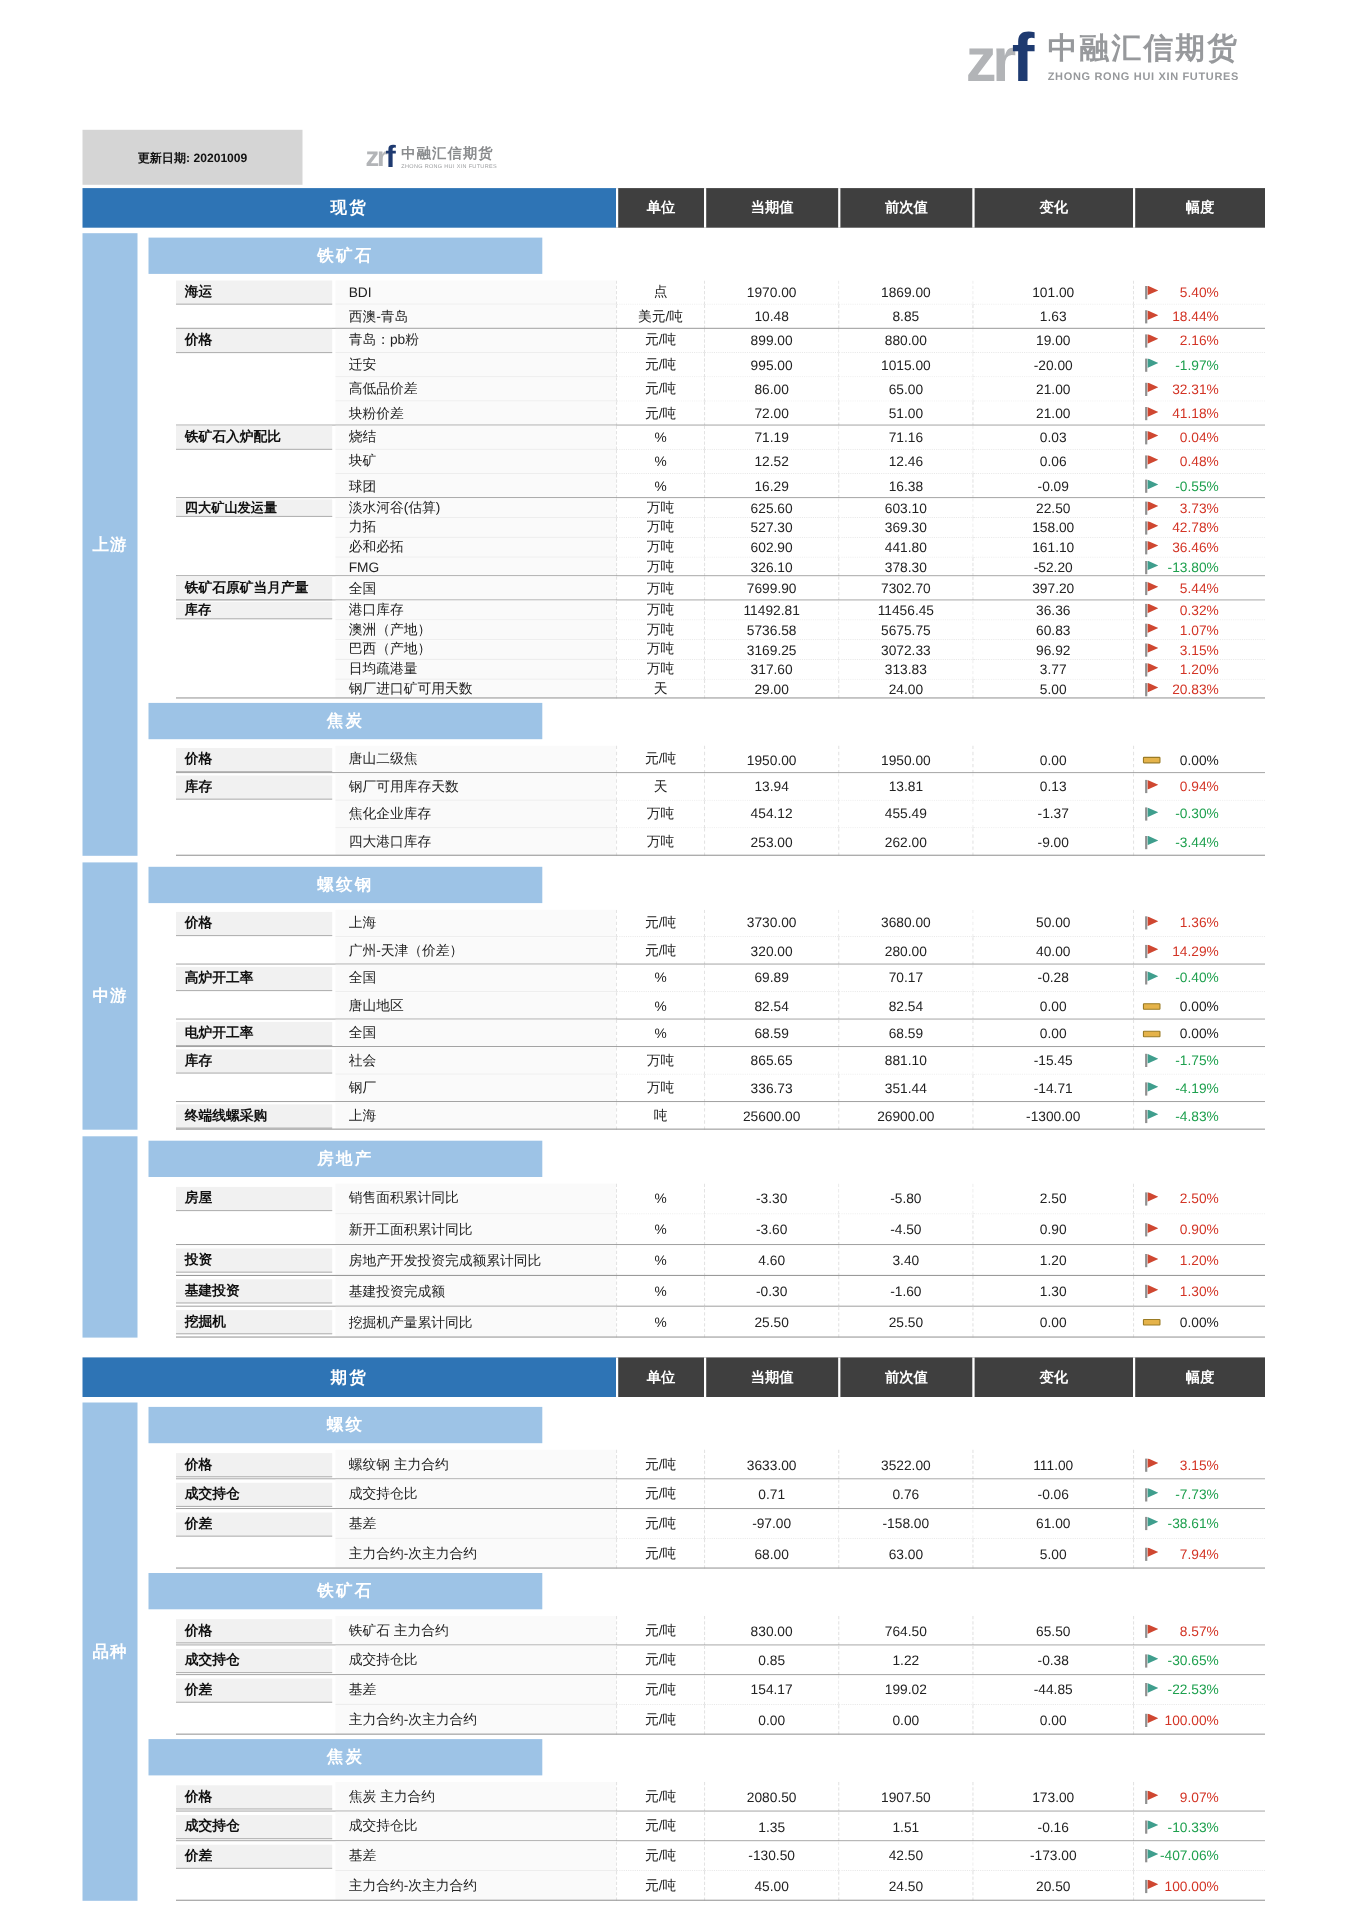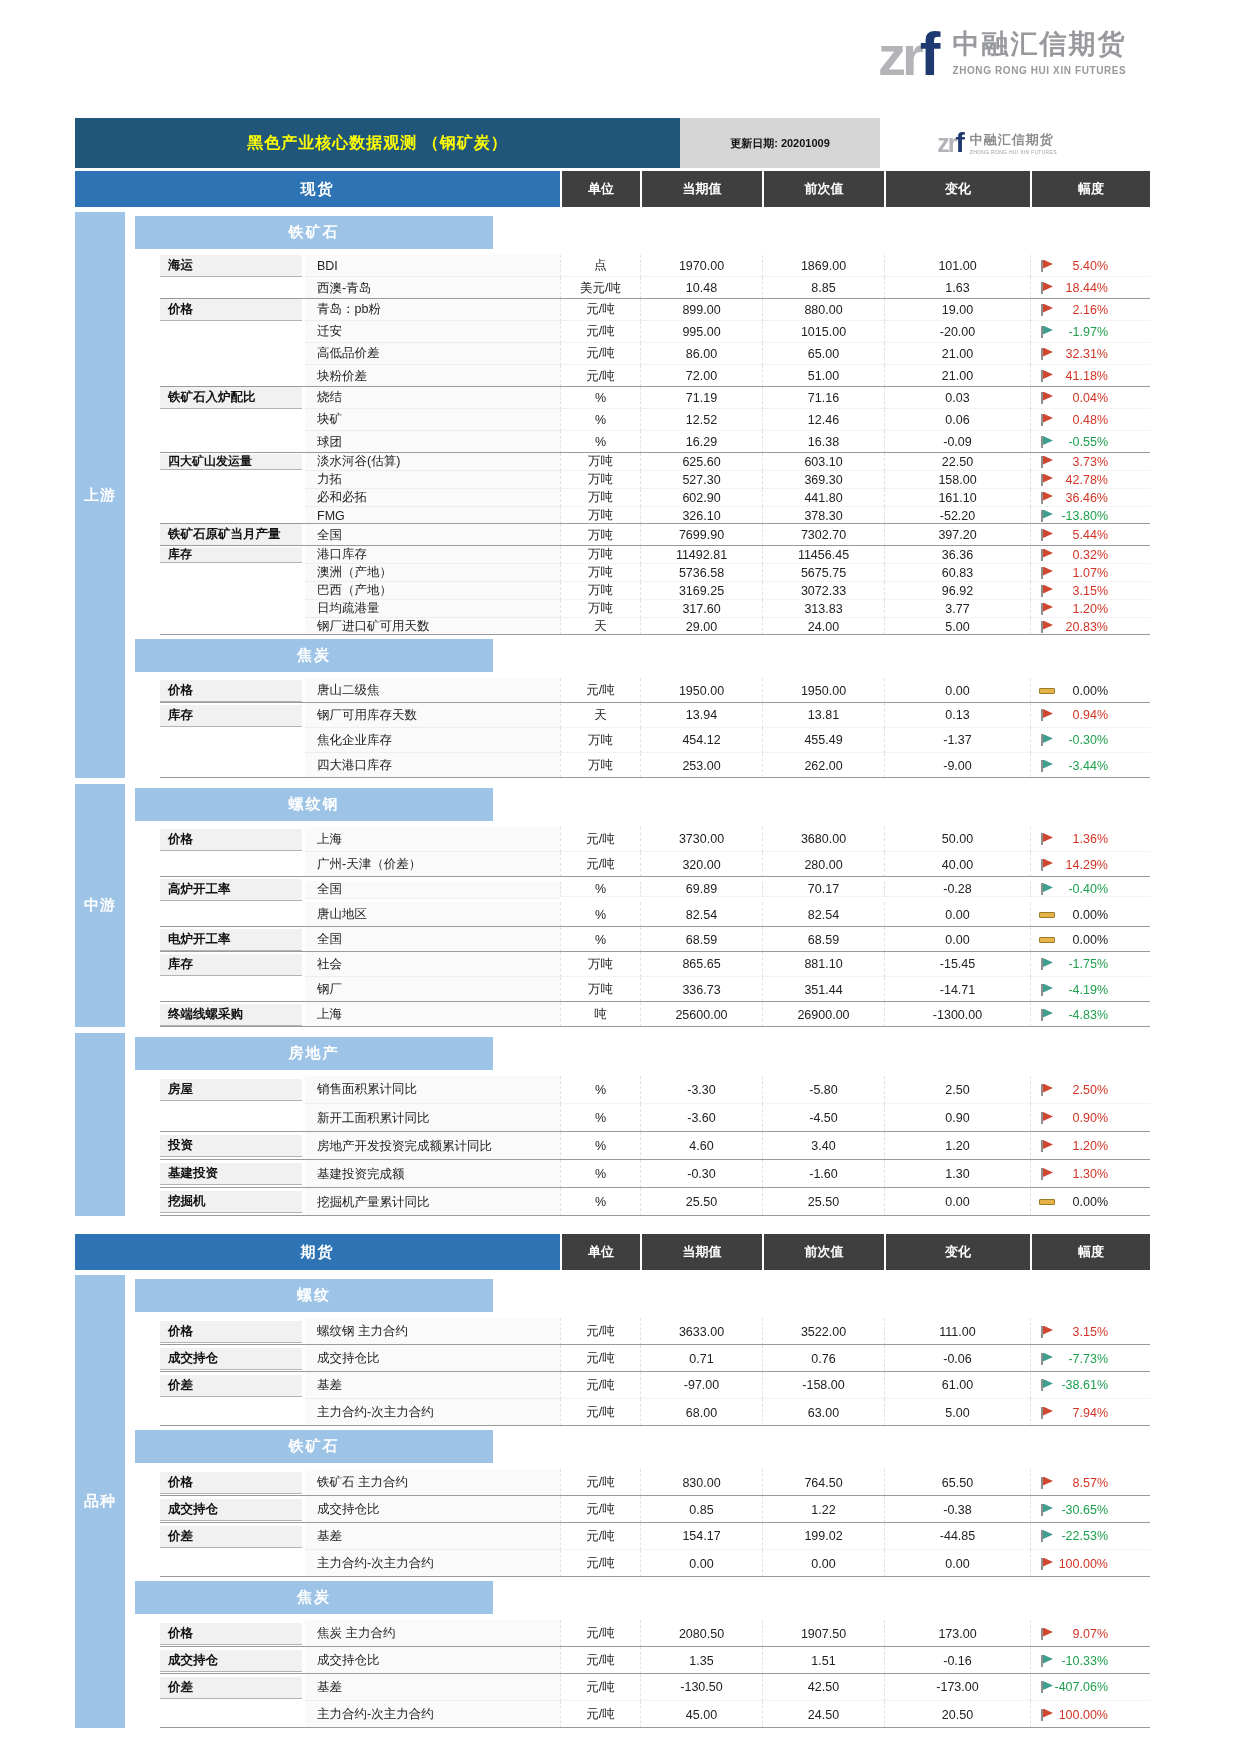--- a/index.html
+++ b/index.html
@@ -79,21 +79,20 @@
     <div class="lz"><span class="zr">zr</span><span class="f">f</span></div>
     <div class="lt">
       <div class="cn">中融汇信期货</div>
       <div class="en">ZHONG RONG HUI XIN FUTURES</div>
     </div>
   </div>
 
   <div class="report">
 
     <div class="title-row">
-      <div class="title-main">黑色产业核心数据观测 （钢矿炭）</div>
       <div class="date-box">更新日期: 20201009</div>
       <div class="mini-logo">
         <span class="mz zr">zr</span>
           <span class="mz f">f</span>
         <div class="mlt">
           <div class="mcn">中融汇信期货</div>
           <div class="men">ZHONG RONG HUI XIN FUTURES</div>
         </div>
       </div>
     </div>
@@ -451,21 +450,21 @@
                   <div class="cell c-cur">320.00</div>
                   <div class="cell c-prev">280.00</div>
                   <div class="cell c-chg">40.00</div>
                   <div class="pct">
                     <span class="flag up"></span>
                     <span class="pval up">14.29%</span>
                   </div>
                 </div>
               </div>
               <div class="group">
-                <div class="row" style="min-height: 25px; align-items: center;">
+                <div class="row" style="min-height: 25px;">
                   <div class="gcell">
                     <div class="glabel">高炉开工率</div>
                   </div>
                   <div class="ilabel">全国</div>
                   <div class="cell c-unit">%</div>
                   <div class="cell c-cur">69.89</div>
                   <div class="cell c-prev">70.17</div>
                   <div class="cell c-chg">-0.28</div>
                   <div class="pct">
                     <span class="flag down"></span>

